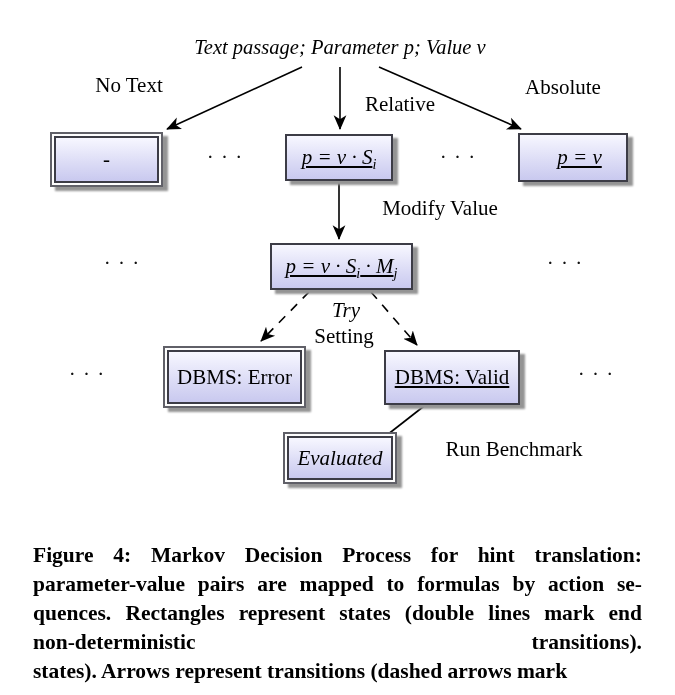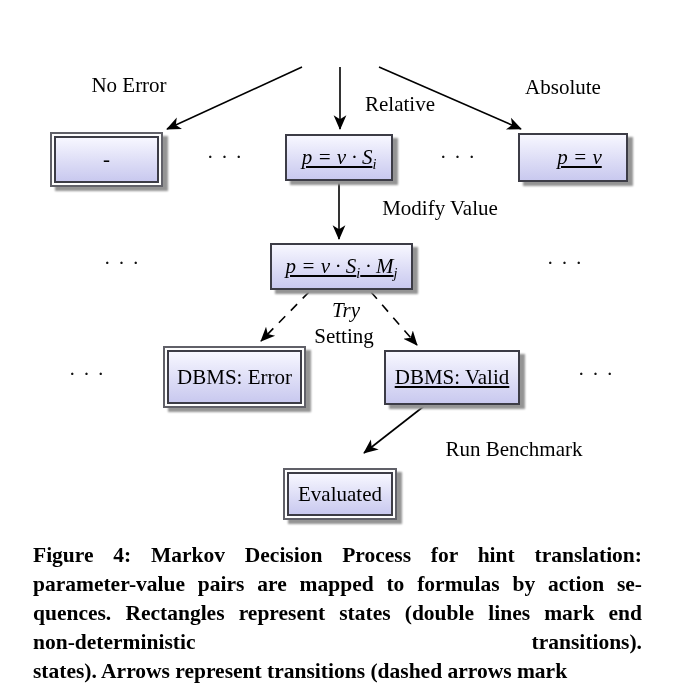--- a/index.html
+++ b/index.html
@@ -60,22 +60,23 @@
     </defs>
     <line x1="302" y1="67" x2="167" y2="129" stroke="#000" stroke-width="1.6" marker-end="url(#arrow)"></line>
     <line x1="340" y1="67" x2="340" y2="129" stroke="#000" stroke-width="1.6" marker-end="url(#arrow)"></line>
     <line x1="379" y1="67" x2="521" y2="129" stroke="#000" stroke-width="1.6" marker-end="url(#arrow)"></line>
     <line x1="339" y1="182" x2="339" y2="239" stroke="#000" stroke-width="1.6" marker-end="url(#arrow)"></line>
     <line x1="309" y1="292" x2="261" y2="341" stroke="#000" stroke-width="1.6" stroke-dasharray="9 8" marker-end="url(#arrow)"></line>
     <line x1="371" y1="292" x2="417" y2="345" stroke="#000" stroke-width="1.6" stroke-dasharray="9 8" marker-end="url(#arrow)"></line>
     <line x1="428" y1="403" x2="364" y2="453" stroke="#000" stroke-width="1.6" marker-end="url(#arrow)"></line>
   </svg>
 
+  <div class="clabel root-label" style="left:340px;top:47px;">Text passage; Parameter p; Value v</div>
 
-  <div class="clabel" style="left:129px;top:86px;">No Error</div>
+  <div class="clabel" style="left:129px;top:86px;">No Text</div>
   <div class="clabel" style="left:400px;top:105px;">Relative</div>
   <div class="clabel" style="left:563px;top:88px;">Absolute</div>
   <div class="clabel" style="left:440px;top:209px;">Modify Value</div>
   <div class="clabel" style="left:346px;top:311px;font-style:italic;">Try</div>
   <div class="clabel" style="left:344px;top:337px;">Setting</div>
   <div class="clabel" style="left:514px;top:430px;margin-top:20px;">Run Benchmark</div>
 
   <div class="clabel dots" style="left:225px;top:158px;">· · ·</div>
   <div class="clabel dots" style="left:458px;top:158px;">· · ·</div>
   <div class="clabel dots" style="left:122px;top:264px;">· · ·</div>
@@ -100,21 +101,21 @@
   </div>
 
   <div class="dstate" style="left:163px;top:346px;width:143px;height:62px;">
     <div class="dstate-inner">DBMS: Error</div>
   </div>
 
   <div class="state" style="left:384px;top:350px;width:136px;height:55px;">
     <span>DBMS: Valid</span>
   </div>
 
-  <div class="dstate" style="left:283px;top:468px;width:114px;height:52px;">
+  <div class="dstate" style="left:283px;top:432px;width:114px;height:52px;font-style:italic;">
     <div class="dstate-inner">Evaluated</div>
   </div>
 
   <div class="caption">
     <div class="cline">Figure 4: Markov Decision Process for hint translation:</div>
     <div class="cline">parameter-value pairs are mapped to formulas by action se-</div>
     <div class="cline">quences. Rectangles represent states (double lines mark end</div>
     <div class="cline">non-deterministic transitions).</div>
     <div class="cline">states). Arrows represent transitions (dashed arrows mark</div>
   </div>

